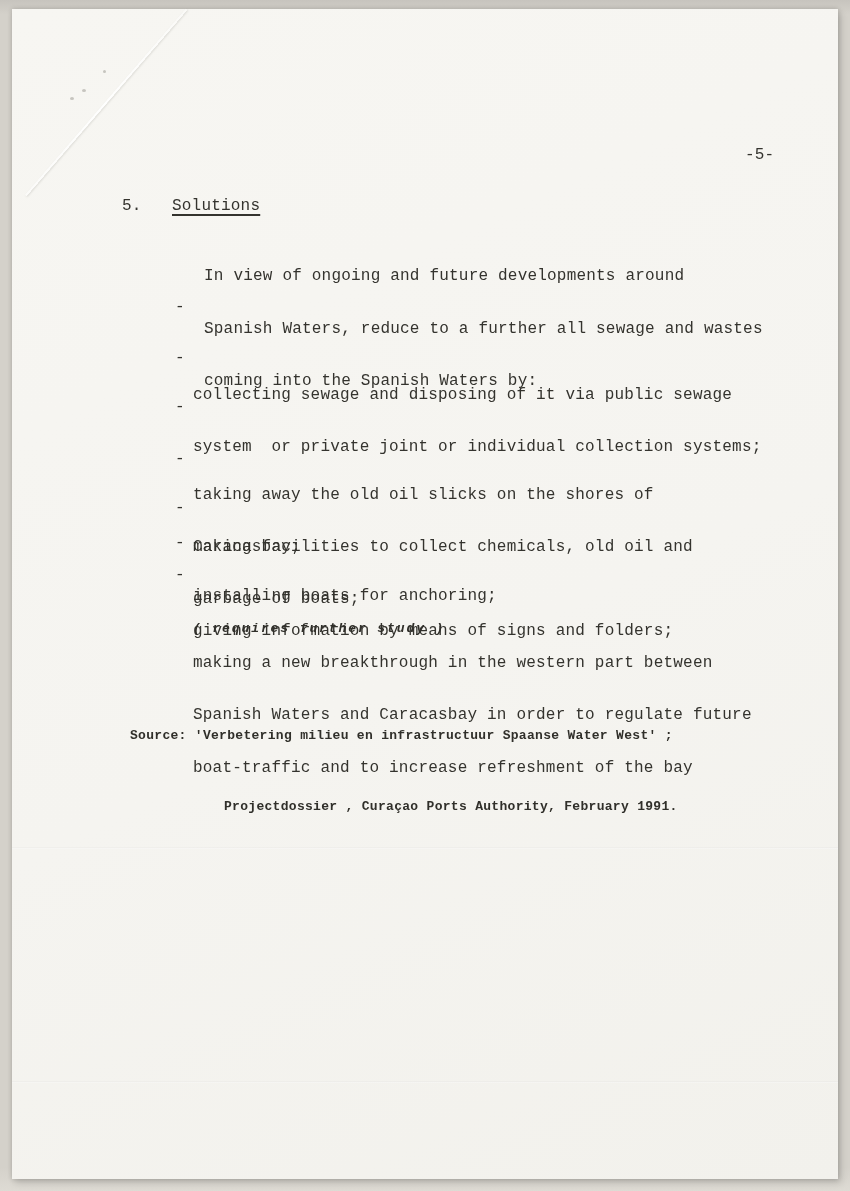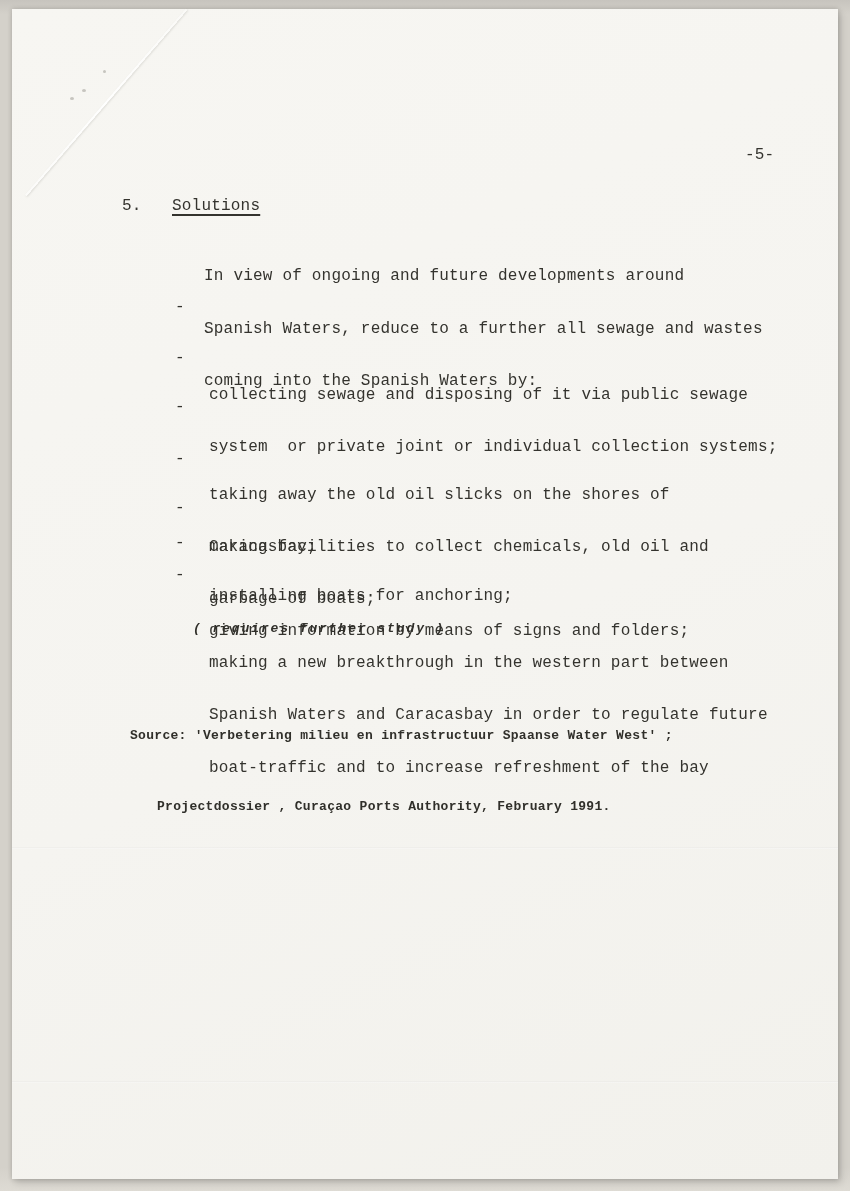--- a/index.html
+++ b/index.html
@@ -43,35 +43,35 @@
   .page-number { left:733px; top:138px; }
   .heading { left:110px; top:189px; }
   .heading .sec-num { position:absolute; left:0; top:0; }
   .heading .sec-title {
     position:absolute; left:50px; top:0;
     text-decoration:underline; text-decoration-thickness:1.5px; text-underline-offset:4px;
   }
   .intro { left:181px; top:224px;margin-left:11px; }
   .bullet { left:163px; }
   .bullet .marker { position:absolute; left:0; top:0; }
-  .bullet .blines { margin-left:34px; }
+  .bullet .blines { margin-left:18px; }
   .b1 { top:290px; } .b2 { top:341px; } .b3 { top:390px; }
   .b4 { top:442px; } .b5 { top:491px; } .b6 { top:526px; } .b7 { top:558px; }
   .note {
     left:181px; top:611px;
     font-weight:bold; font-size:13px; line-height:17px; letter-spacing:1.9px;
     color:#302f2a;
     font-style:italic;
   }
   .source {
     left:118px; top:668px;
     font-weight:bold; font-size:13px; line-height:23.5px; letter-spacing:0.3px;
     color:#302f2a;
   }
-  .source .indent { margin-left:27px; }
+  .source .indent { margin-left:94px; }
 </style>
 </head>
 <body>
 
 <div class="bg">
   <div class="paper">
 
     <div class="crease-diagonal"></div>
     <div class="speck s1"></div>
     <div class="speck s2"></div>

